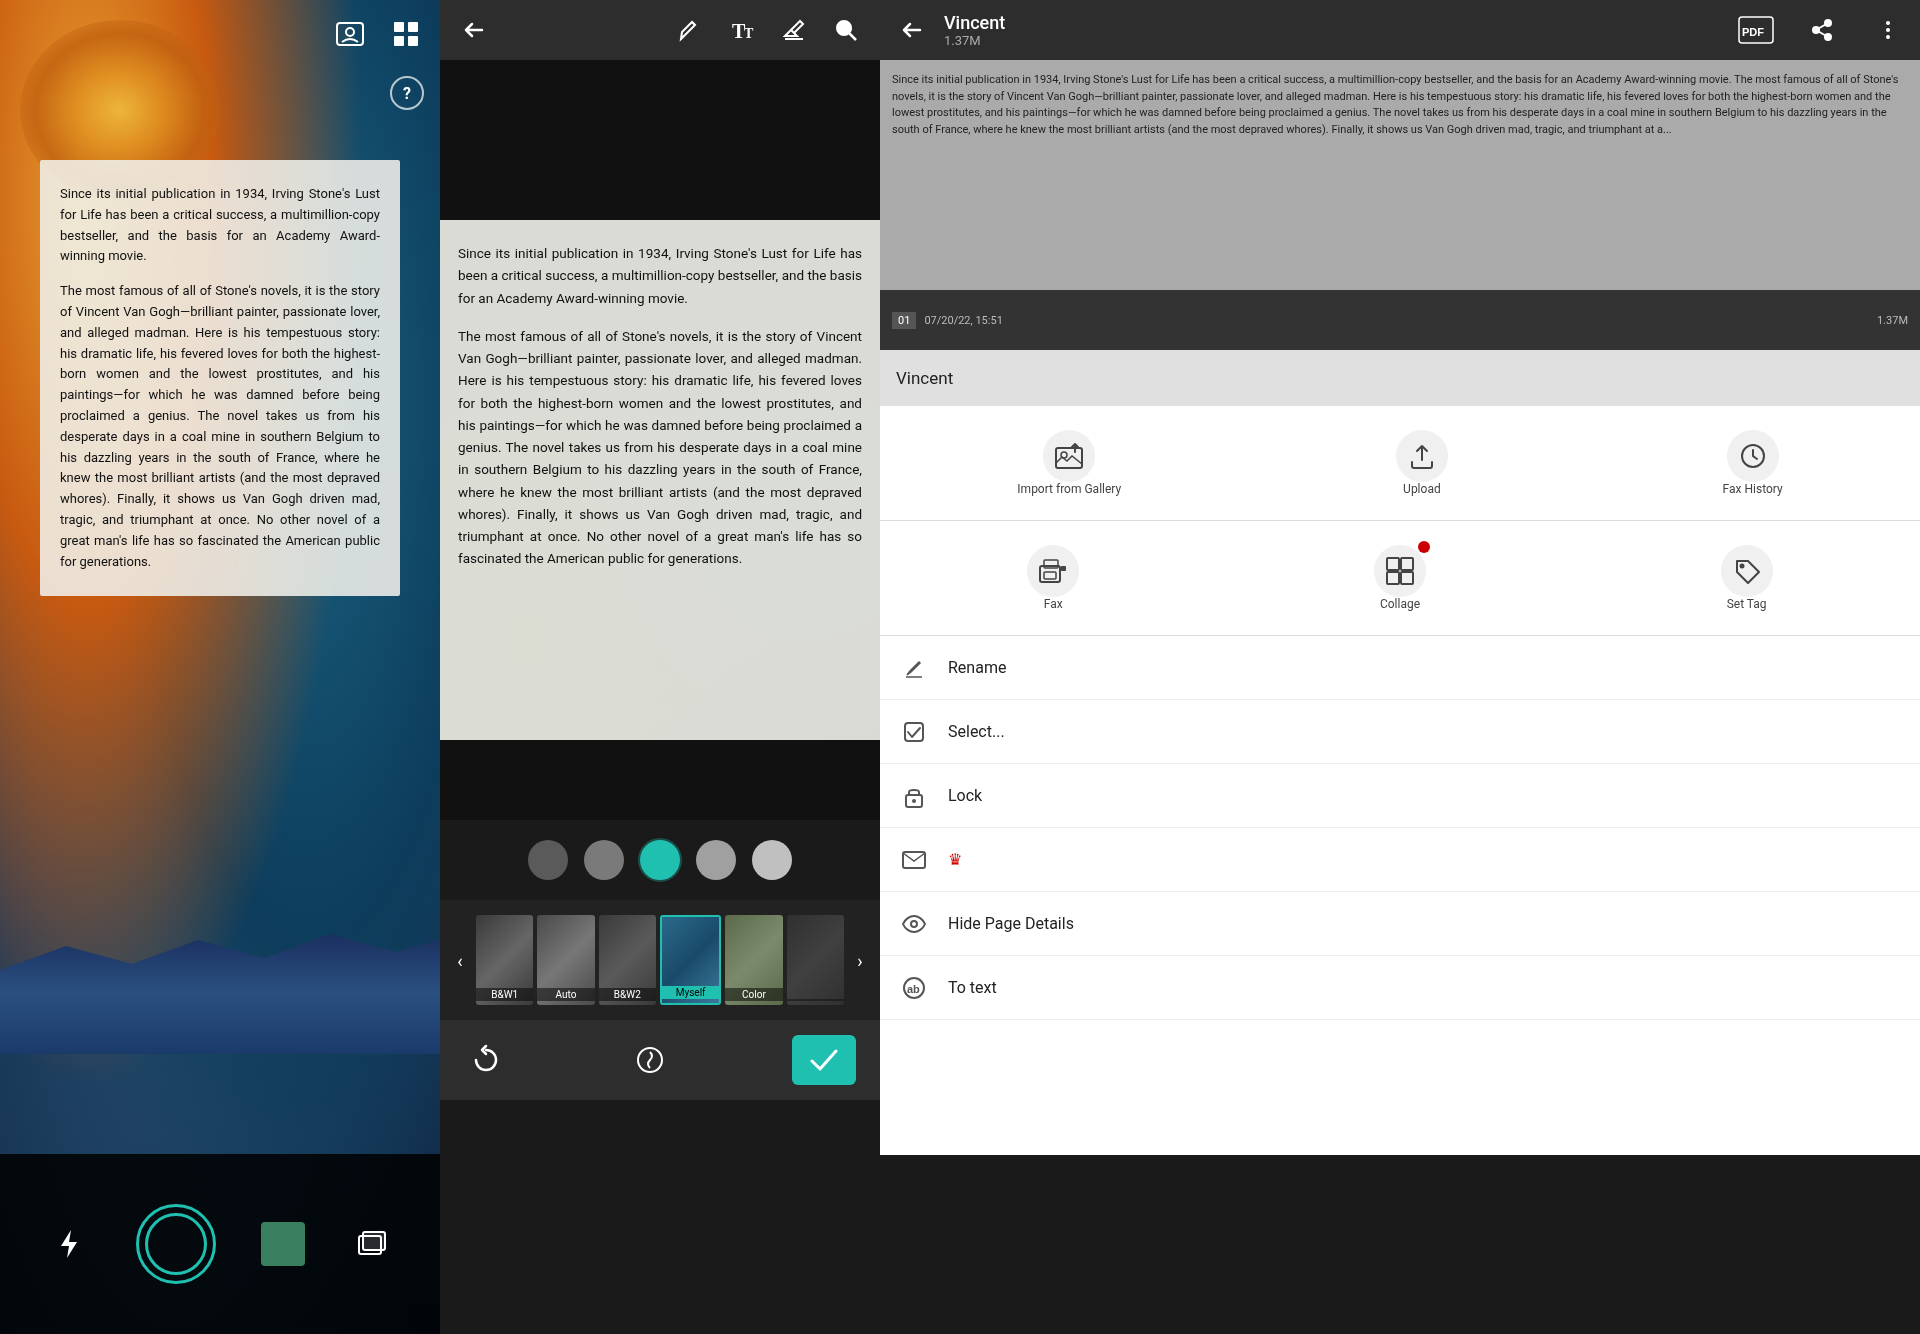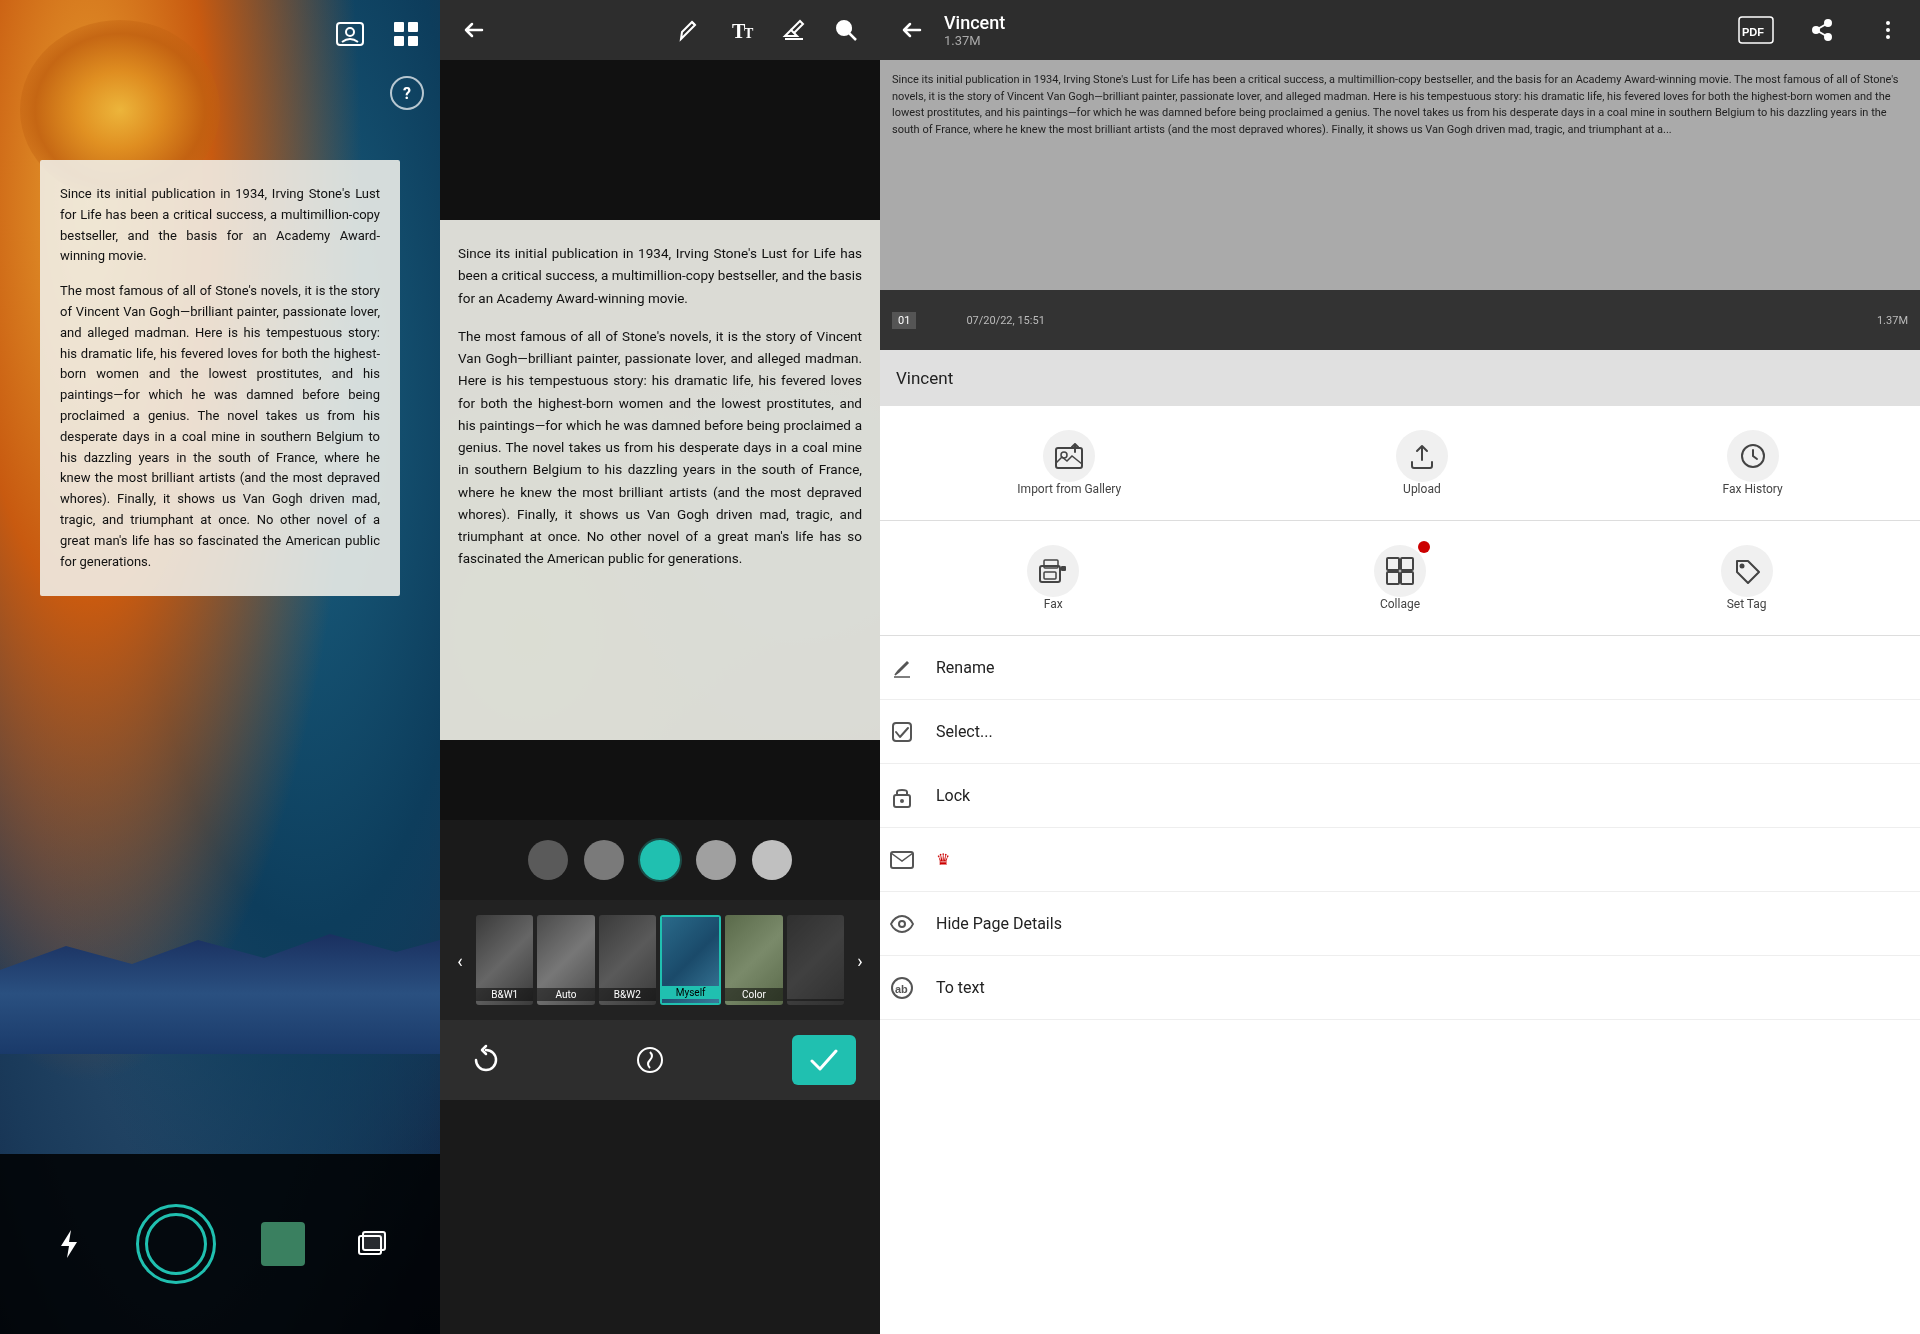--- a/index.html
+++ b/index.html
@@ -278,21 +278,21 @@
       width: 64px; height: 50px;
       background: #20c0b0;
       border-radius: 6px;
       display: flex; align-items: center; justify-content: center;
       cursor: pointer;
     }
 
     
     .panel-detail {
       flex: 1;
-      height: 1334px;
+      height: 1155px;
       background: #f5f5f5;
       display: flex;
       flex-direction: column;
       overflow: hidden;
     }
     .detail-top-bar {
       height: 60px;
       background: #2d2d2d;
       display: flex;
       align-items: center;
@@ -349,21 +349,21 @@
       padding: 0 12px;
       gap: 8px;
     }
     .preview-badge {
       background: #555;
       color: white;
       font-size: 11px;
       padding: 2px 6px;
       border-radius: 0;
     }
-    .preview-date { color: #bbb; font-size: 11px; margin-left: 42px; }
+    .preview-date { color: #bbb; font-size: 11px; }
     .preview-size { color: #bbb; font-size: 11px; margin-left: auto; }
 
     .detail-file-name {
       height: 56px;
       background: #e0e0e0;
       display: flex;
       align-items: center;
       padding: 0 16px;
       font-size: 17px;
       font-weight: 400;
@@ -417,21 +417,21 @@
 
     .detail-menu-list {
       background: white;
       flex: 1;
       overflow-y: auto;
     }
     .menu-item {
       height: 64px;
       display: flex;
       align-items: center;
-      padding: 0 8px;
+      padding: 0 20px;
       gap: 20px;
       cursor: pointer;
       border-bottom: 1px solid #eee;
     }
     .menu-item-icon {
       width: 28px; height: 28px;
       display: flex; align-items: center; justify-content: center;
       flex-shrink: 0;
     }
     .menu-item-icon svg { fill: #555; }

